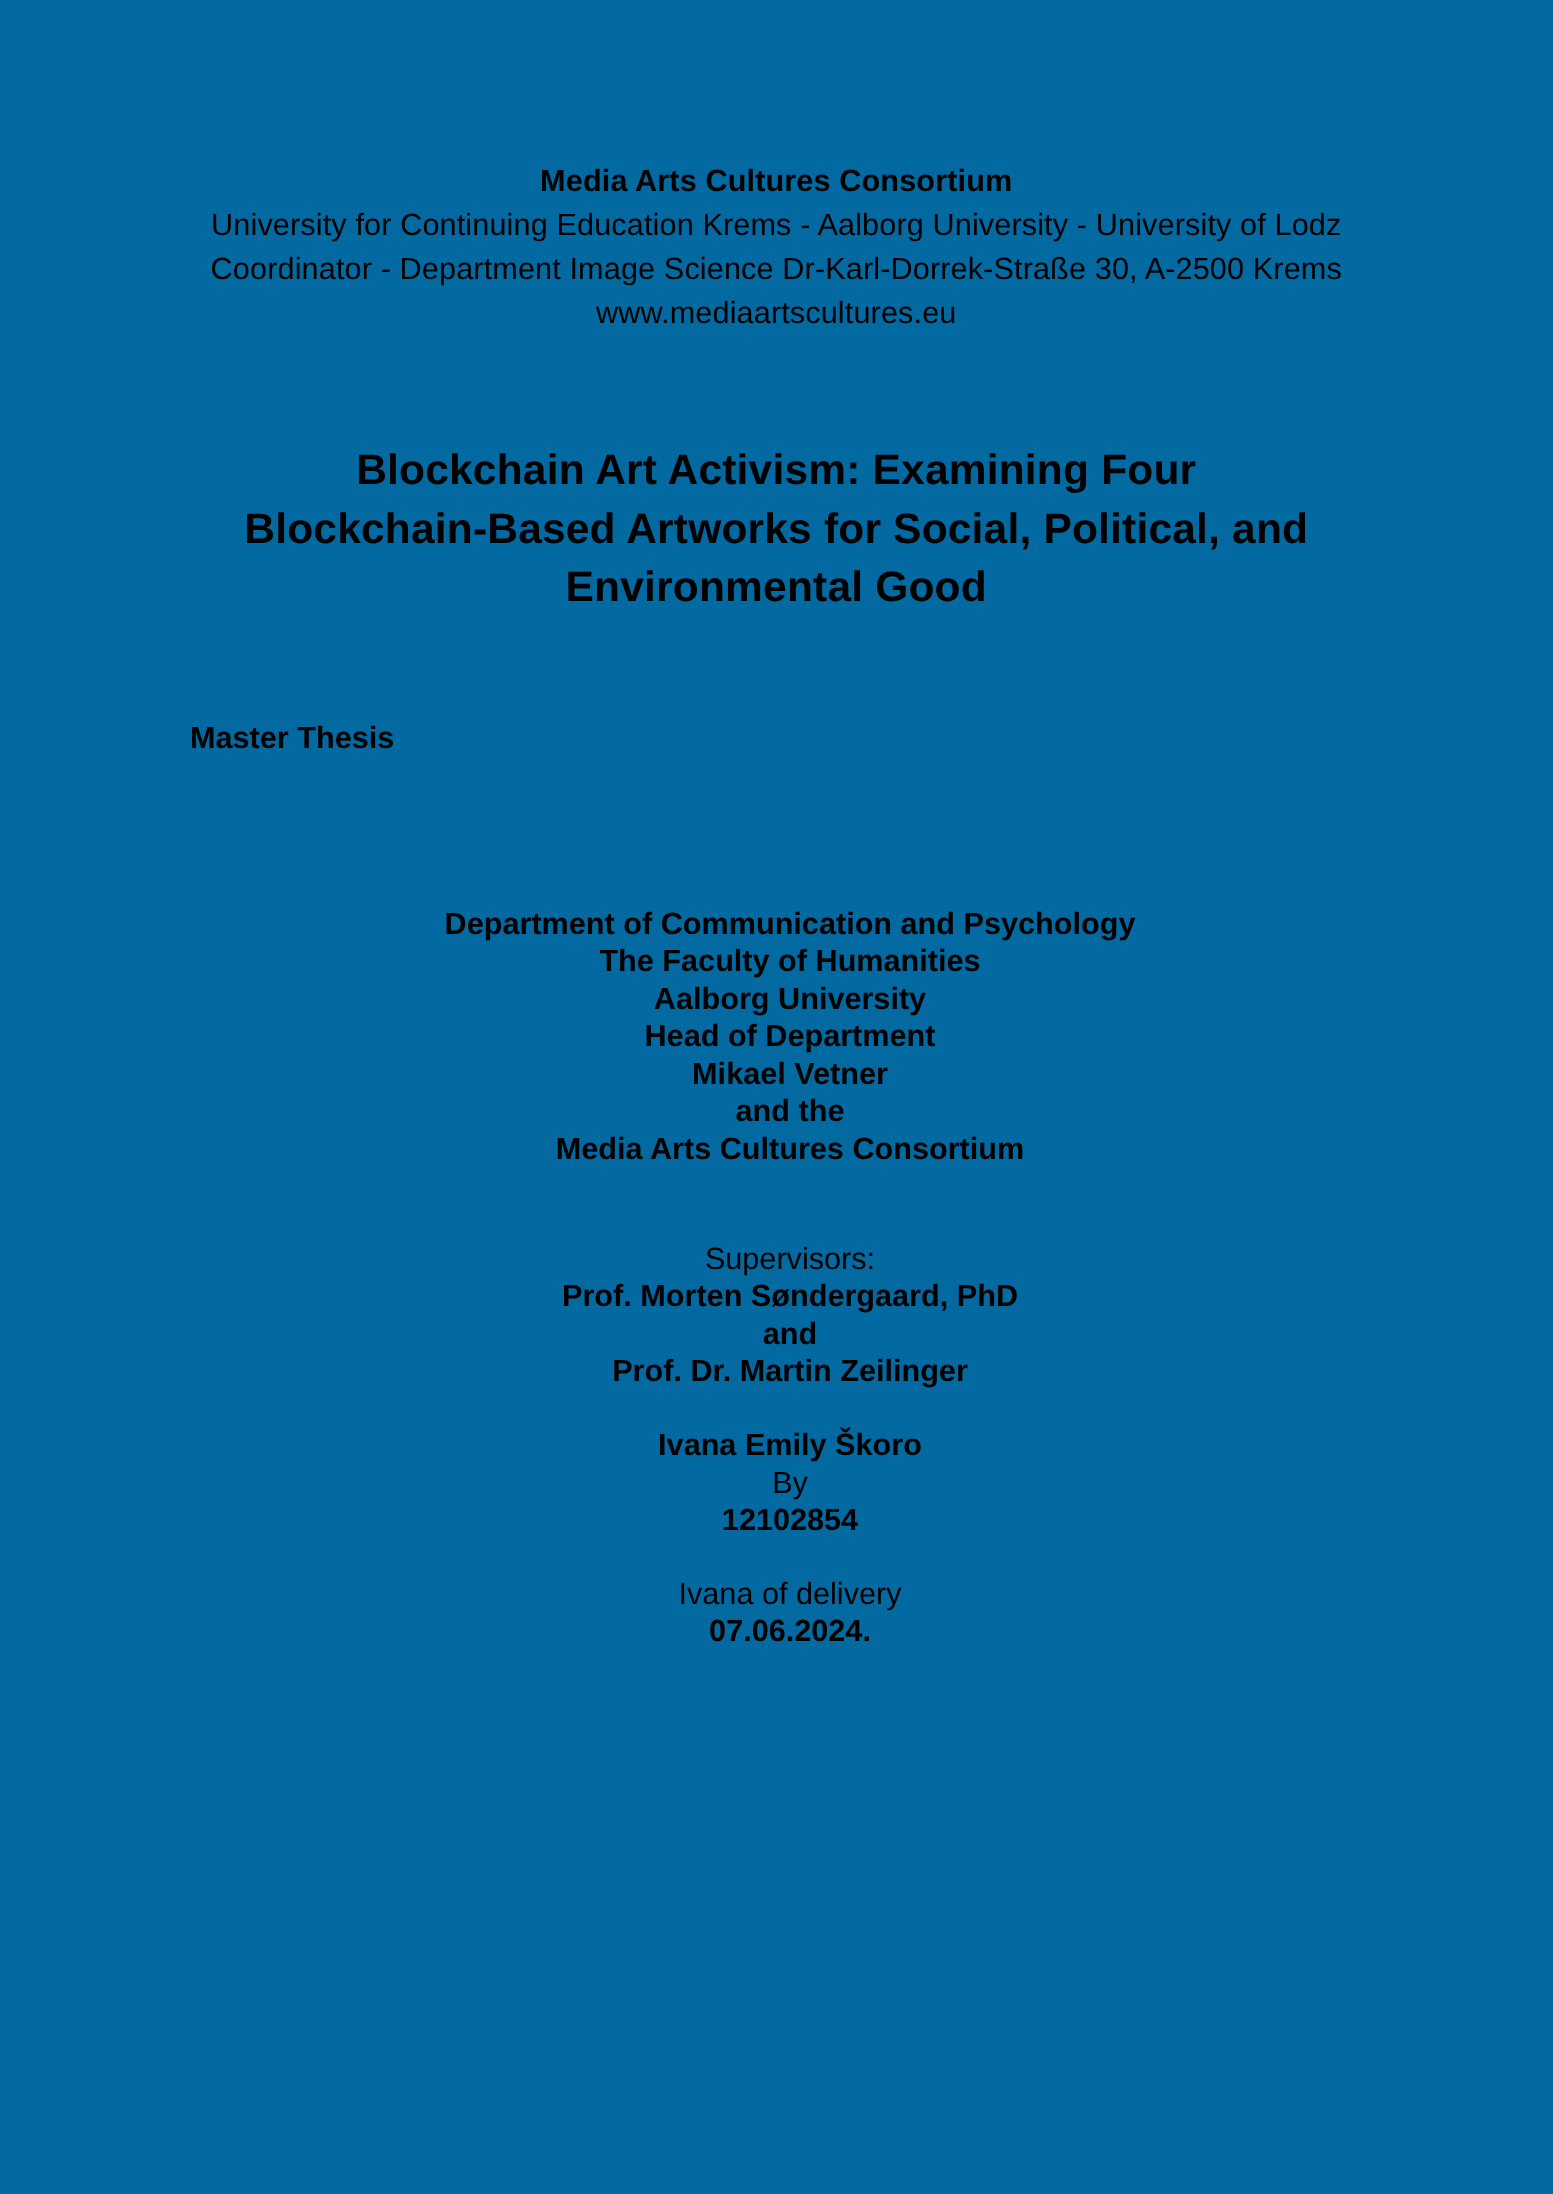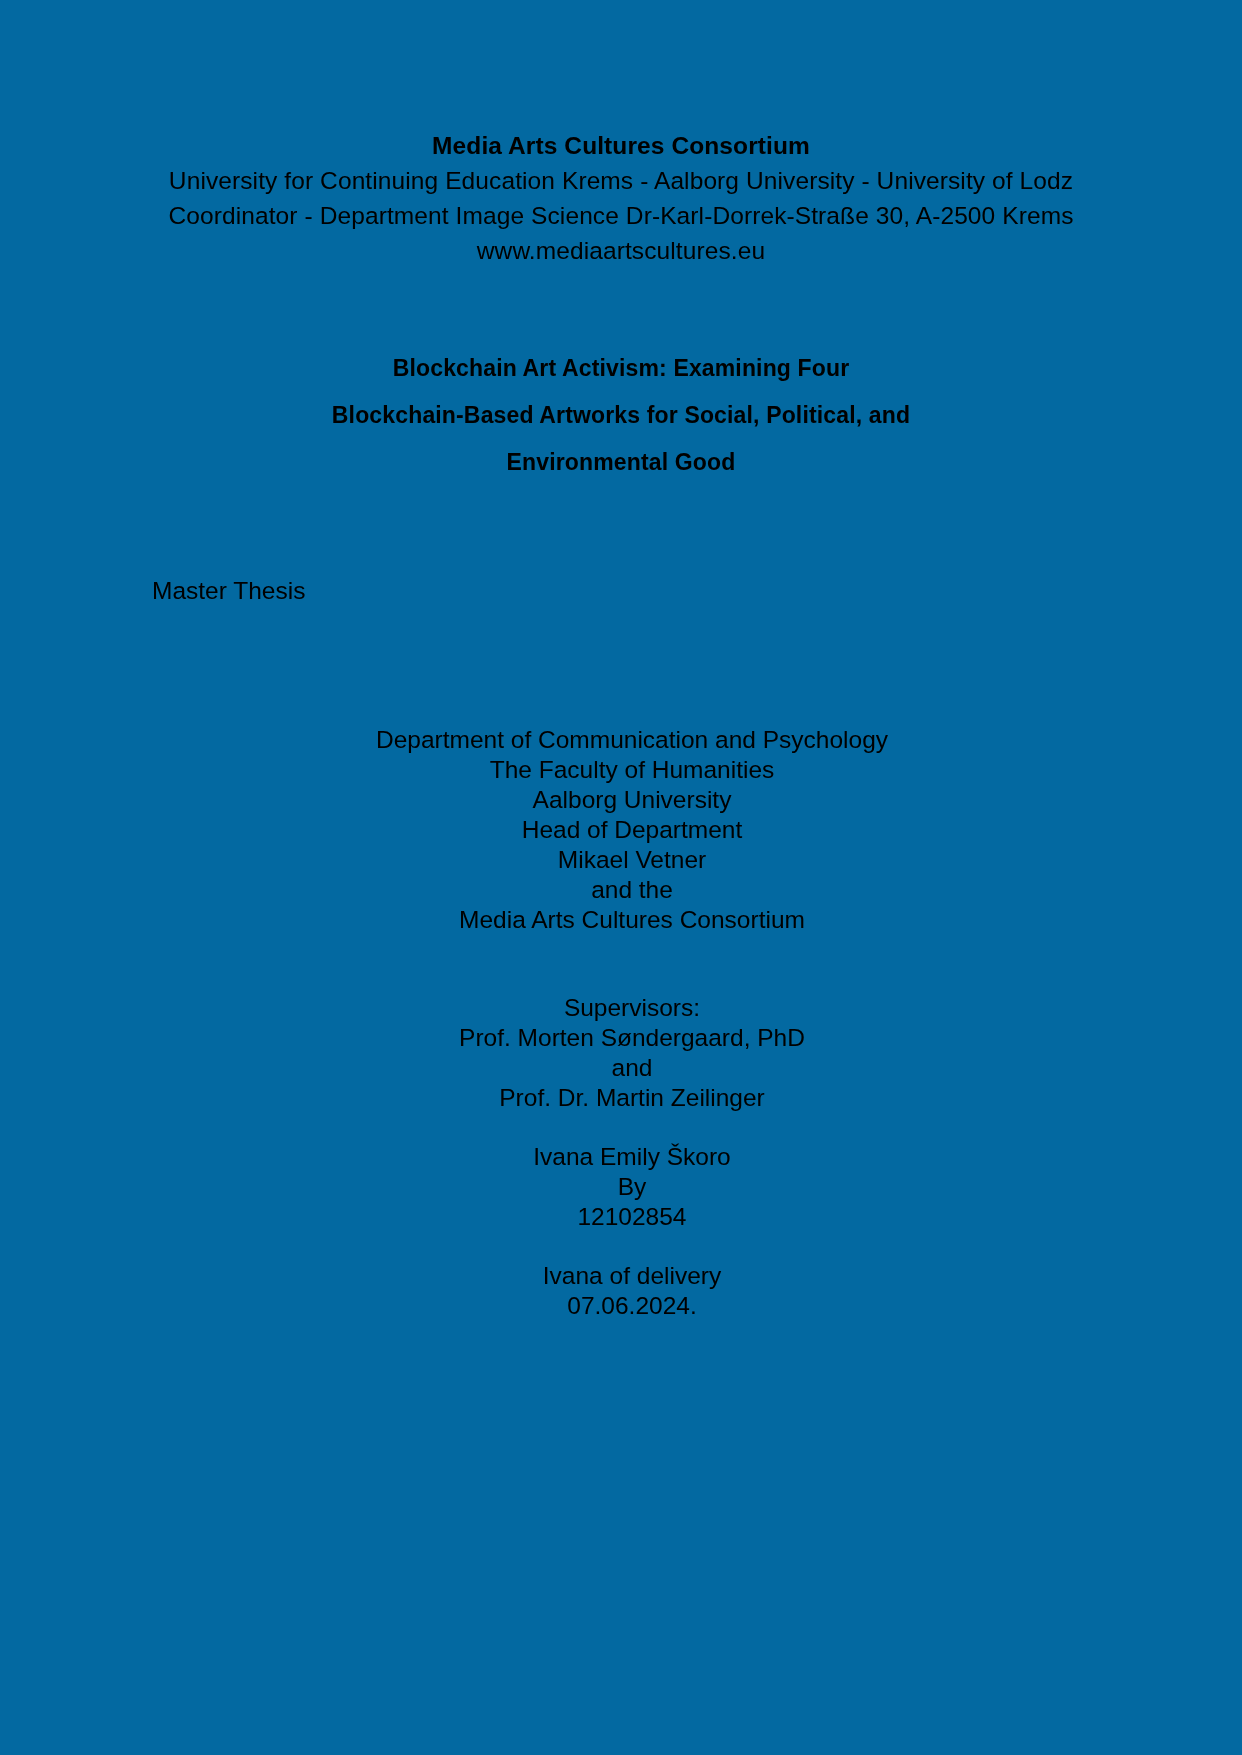--- a/index.html
+++ b/index.html
@@ -36,21 +36,21 @@
     font-weight: bold;
   }
 
   
   .doc-title {
     position: absolute;
     left: 130px;
     top: 330px;
     width: 982px;
     text-align: center;
-    font-size: 23px;
+    font-size: 34px;
     font-weight: bold;
     line-height: 47px;
     letter-spacing: 0.15px;
   }
   .doc-title .tline {
     display: block;
     white-space: nowrap;
   }
 
   
@@ -58,21 +58,21 @@
     position: absolute;
     left: 152px;
     top: 576px;
     width: 960px;
   }
   .line {
     font-size: 24.5px;
     line-height: 30px;
     white-space: nowrap;
   }
-  .line.bold { font-weight: normal; }
+  .line.bold { font-weight: bold; }
 
   .sec-thesis { margin: 0 0 0 0; }
   .gap-lg { height: 90px; }
   .gap-md { height: 29px; }
   .gap-sm { height: 29px; }
 
   .group { margin: 0; text-align: center; }
 </style>
 </head>
 <body>

